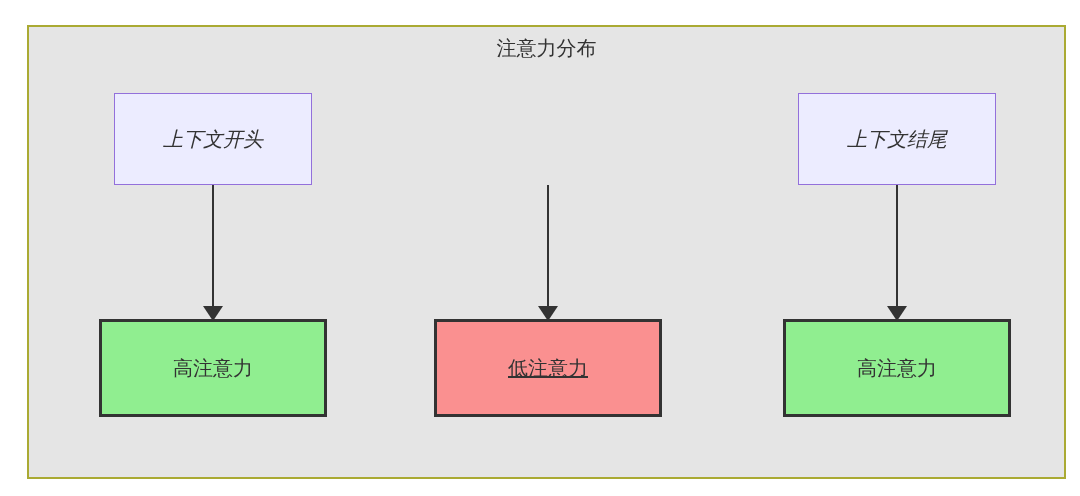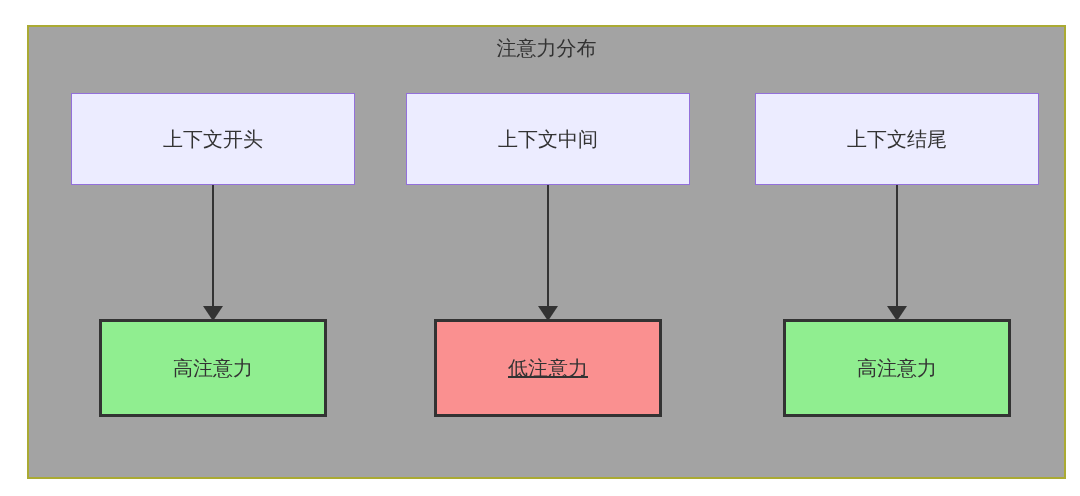--- a/index.html
+++ b/index.html
@@ -49,23 +49,24 @@
     transform: translateX(-50%);
     display: flex;
     align-items: center;
     justify-content: center;
     font-size: 20px;
     box-sizing: border-box;
     text-align: center;
   }
   .node-source {
     top: 66px;
-    width: 284px;
+    width: 198px;
     height: 92px;
     border: 1px solid;
+    font-style: italic;
   }
   .node-target {
     top: 292px;
     width: 228px;
     height: 98px;
     border: 3px solid;
   }
   .edge {
     position: absolute;
     top: 158px;
@@ -91,35 +92,34 @@
     height: 0;
     border-left: 10px solid transparent;
     border-right: 10px solid transparent;
     border-top: 15px solid;
   }
 </style>
 </head>
 <body>
 
 <div class="canvas">
-  <div class="cluster" style="background-color: #a3a3a3; border-color: rgb(170, 170, 51);">
+  <div class="cluster" style="background-color: #e5e5e5; border-color: rgb(170, 170, 51);">
 
     <div class="cluster-title" style="color: rgb(51, 51, 51);">注意力分布</div>
 
     <div class="column col-0">
       <div class="node node-source" style="background-color: rgb(236, 236, 255); border-color: rgb(147, 112, 219); color: rgb(51, 51, 51);">上下文开头</div>
       <div class="edge">
         <div class="edge-line" style="background-color: rgb(51, 51, 51);"></div>
         <div class="edge-head" style="border-top-color: rgb(51, 51, 51);"></div>
       </div>
       <div class="node node-target" style="background-color: rgb(144, 238, 144); border-color: rgb(51, 51, 51); color: rgb(51, 51, 51);">高注意力</div>
     </div>
 
     <div class="column col-1">
-      <div class="node node-source" style="background-color: rgb(236, 236, 255); border-color: rgb(147, 112, 219); color: rgb(51, 51, 51);">上下文中间</div>
       <div class="edge">
         <div class="edge-line" style="background-color: rgb(51, 51, 51);"></div>
         <div class="edge-head" style="border-top-color: rgb(51, 51, 51);"></div>
       </div>
       <div class="node node-target" style="background-color: rgb(250, 144, 144); border-color: rgb(51, 51, 51); color: rgb(51, 51, 51); text-decoration: underline;">低注意力</div>
     </div>
 
     <div class="column col-2">
       <div class="node node-source" style="background-color: rgb(236, 236, 255); border-color: rgb(147, 112, 219); color: rgb(51, 51, 51);">上下文结尾</div>
       <div class="edge">

